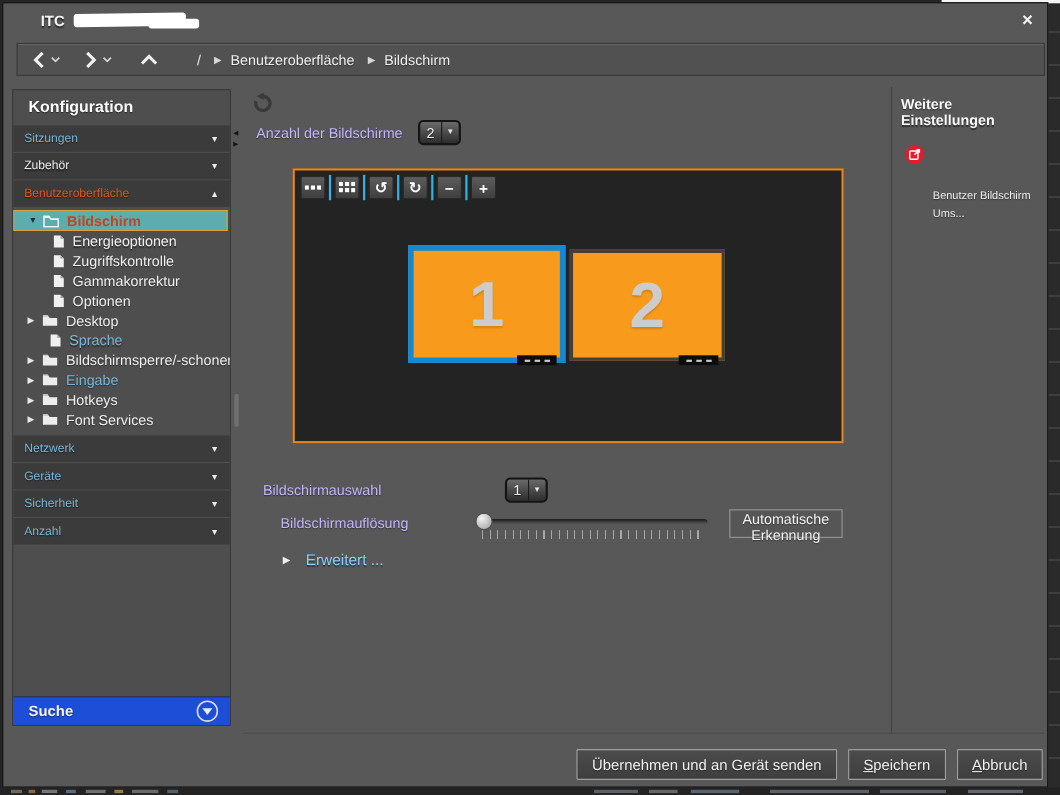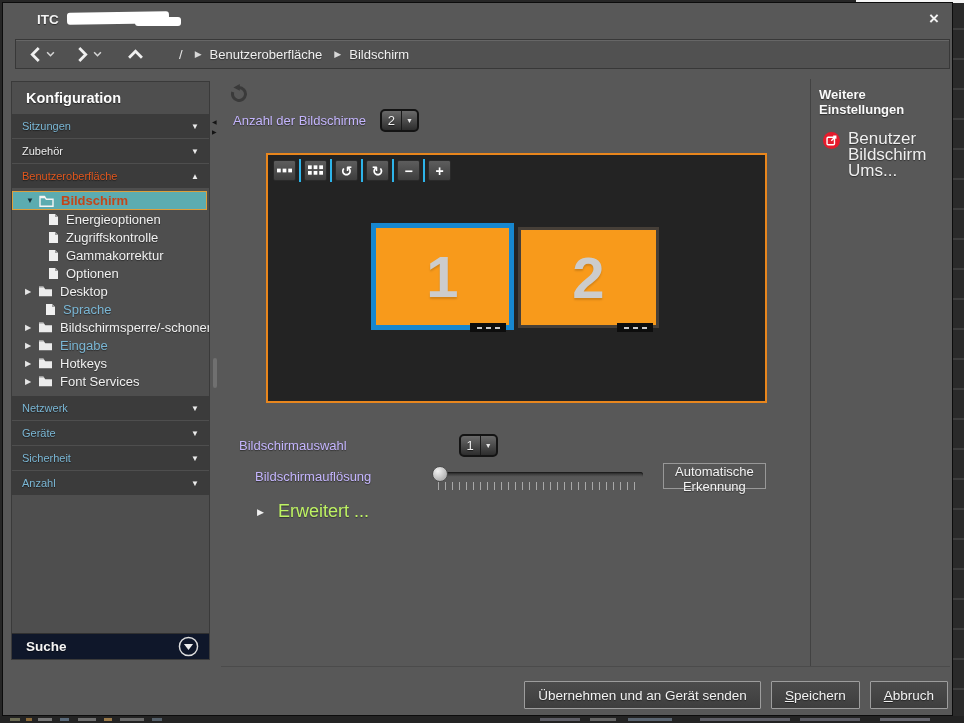--- a/index.html
+++ b/index.html
@@ -54,21 +54,21 @@
   .trow { display:flex; align-items:center; height:18px; font-size:13px; cursor:pointer; }
   .exp { width:13px; margin-left:13px; font-size:8px; color:#e6e6e6; flex:none; }
   .exp.dark { color:#16303a; }
   .ticon { flex:none; display:flex; margin-right:7px; }
   .ticon.file-ind { margin-left:36px; }
   .ticon.file-ind2 { margin-left:33px; }
   .tlabel { white-space:nowrap; text-shadow:0 1px 1px rgba(0,0,0,.45); }
   .trow.selected { background:#5cacb0; border:1px solid #dd9f3c; margin-right:2px; height:19px; }
   .trow.selected .tlabel { color:#c2461b; font-weight:bold; text-shadow:none; }
   .cats-bottom { margin-top:6px; }
-  .searchrow { position:absolute; left:0; bottom:0; width:100%; height:26px; background:#0f172a;
+  .searchrow { position:absolute; left:0; bottom:0; width:100%; height:26px; background:#1d4ed8;
     border-top:1px solid #303030; display:flex; align-items:center; justify-content:space-between;
     padding:0 10px 0 14px; cursor:pointer; }
   .searchrow .slabel { font-size:13.5px; font-weight:bold; color:#f5f5f5; text-shadow:0 1px 1px rgba(0,0,0,.5); }
 
   .scroll-thumb { position:absolute; left:210px; top:355px; width:4px; height:30px; background:#707070;
     border-radius:2px; cursor:pointer; }
   .split-arrows { position:absolute; left:209px; top:116px; width:8px; display:flex; flex-direction:column;
     gap:4px; cursor:pointer; }
   .split-arrows span { font-size:6px; color:#141414; line-height:6px; }
 
@@ -110,32 +110,32 @@
   .slider-handle { position:absolute; left:-1px; top:-1px; width:16px; height:16px; border-radius:50%;
     background:radial-gradient(circle at 35% 30%, #f2f2f2, #9a9a9a); border:1px solid #4d4d4d; cursor:pointer; }
   .slider-ticks { position:absolute; left:5px; top:15px; width:202px; height:8px;
     background:repeating-linear-gradient(90deg,#a8a8a8 0 1px,transparent 1px 7px); }
   .autodetect { position:absolute; left:408px; top:-4px; height:26px; padding:0 11px;
     background:#565656; border:1px solid #989898; color:#f3f3f3; font-size:13px;
     font-family:"Liberation Sans","DejaVu Sans",sans-serif; cursor:pointer;
     text-shadow:0 1px 1px rgba(0,0,0,.4); }
   .row-adv { position:absolute; left:36px; top:422px; display:flex; align-items:center; cursor:pointer; }
   .adv-arrow { font-size:9px; color:#f0f0f0; margin-right:14px; }
-  .adv-lbl { font-size:18px; color:#bef264; text-shadow:0 1px 1px rgba(0,0,0,.4);text-align:center; }
+  .adv-lbl { font-size:14px; color:#7dd3fc; text-shadow:0 1px 1px rgba(0,0,0,.4);text-align:center; }
 
   
   .vdivider { position:absolute; left:807px; top:76px; width:1px; height:588px; background:#424242; }
   .hdivider { position:absolute; left:218px; top:663px; width:729px; height:1px; background:#4b4b4b; }
   .rightpanel { position:absolute; left:815px; top:76px; width:133px; }
   .rp-header { font-size:13px; font-weight:bold; color:#fafafa; margin:8px 0 14px 1px;
     text-shadow:0 1px 1px rgba(0,0,0,.5); }
   .rp-link { display:flex; margin:0 0 18px 5px; cursor:pointer; }
   .rp-ic { flex:none; margin-right:8px; margin-top:1px; }
-  .rp-label { font-size:17px; color:#f0f0f0; line-height:16px; width:102px;
-    text-shadow:0 1px 1px rgba(0,0,0,.45); }
+  .rp-label { font-size:10px; color:#f0f0f0; line-height:16px; width:102px;
+    text-shadow:0 1px 1px rgba(0,0,0,.45);margin-top:40px; }
 
   
   .footer { position:absolute; right:4px; bottom:6px; display:flex; gap:10px; }
   .fbtn { height:28px; padding:0 13px; background:linear-gradient(#4c4c4c,#3e3e3e);
     border:1px solid #9d9d9d; border-radius:1px; color:#f2f2f2; font-size:13.5px;
     font-family:"Liberation Sans","DejaVu Sans",sans-serif; cursor:pointer;
     text-shadow:0 1px 1px rgba(0,0,0,.5); }
   .fbtn span { display:block; }
   .fbtn span.accel::first-letter { text-decoration:underline; }
 </style>

